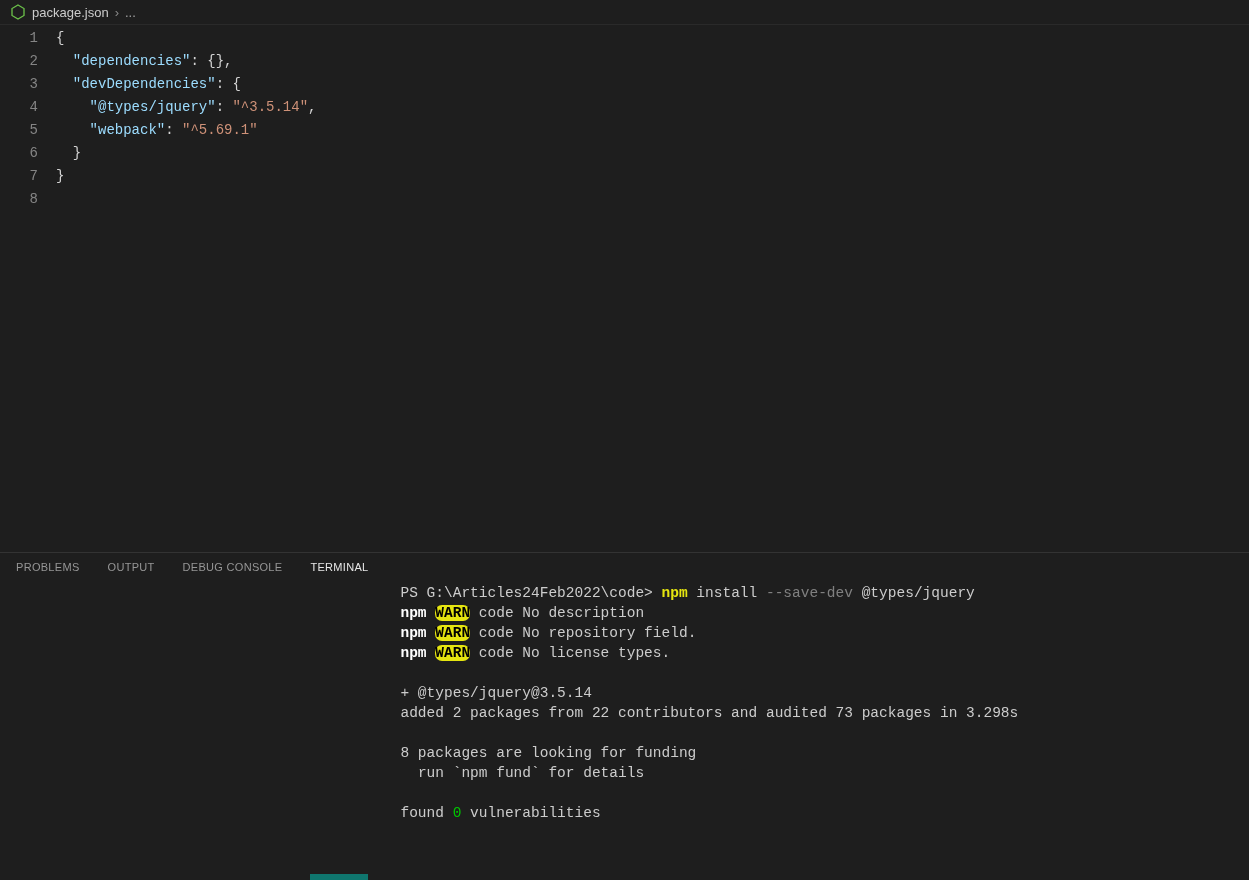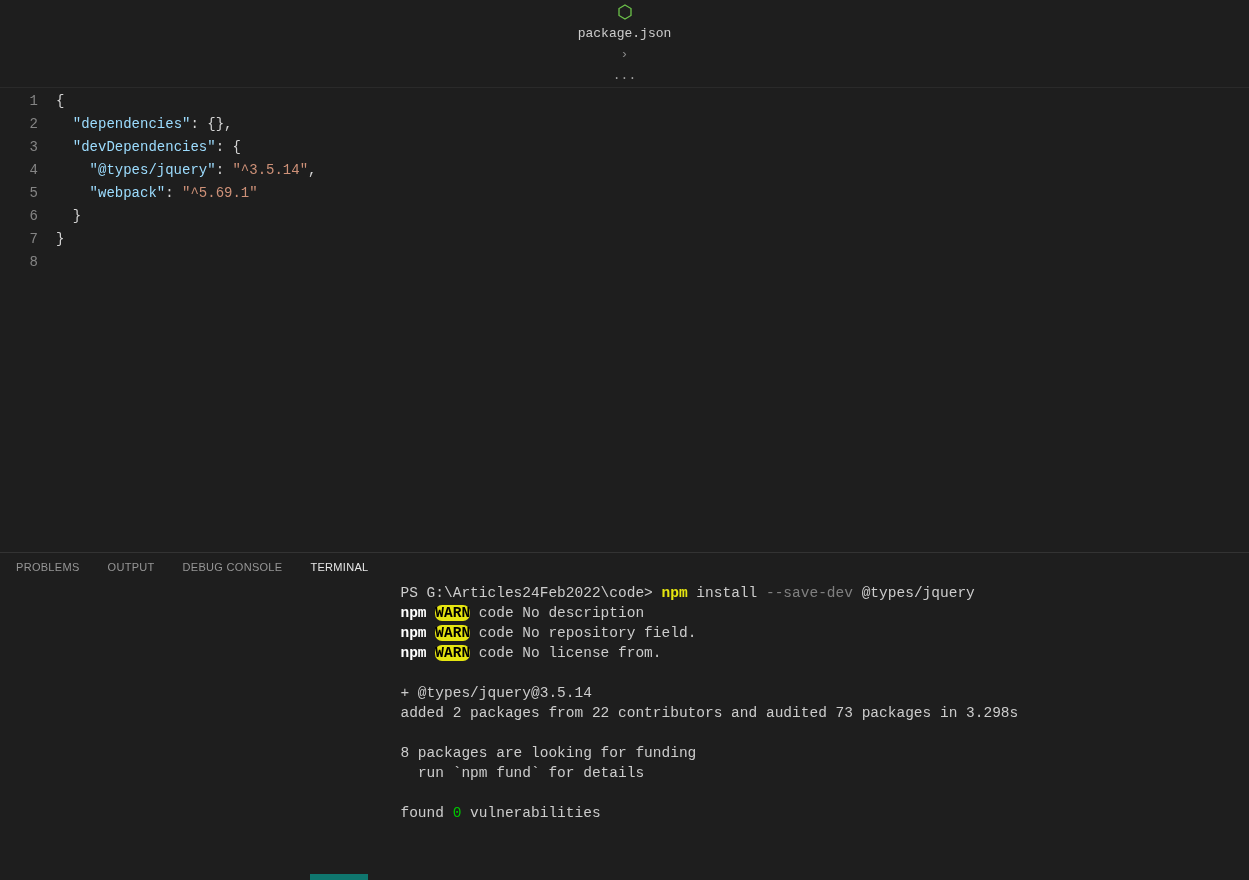--- a/index.html
+++ b/index.html
@@ -15,23 +15,22 @@
       flex-direction: column;
     }
     .breadcrumb {
       background: #1e1e1e;
       padding: 4px 10px;
       display: flex;
       align-items: center;
       gap: 6px;
       font-size: 13px;
       color: #cccccc;
-      font-family: Liberation Mono, monospace;
+      font-family: Liberation Sans, sans-serif;
       border-bottom: 1px solid #2a2a2a;
-      flex-direction: column;
     }
     .node-icon {
       width: 16px;
       height: 16px;
       display: inline-flex;
       align-items: center;
       justify-content: center;
     }
     .breadcrumb-sep { color: #888; }
     .editor {
@@ -132,21 +131,21 @@
 <div class="panel">
   <div class="panel-tabs">
     <div class="panel-tab">PROBLEMS</div>
     <div class="panel-tab">OUTPUT</div>
     <div class="panel-tab">DEBUG CONSOLE</div>
     <div class="panel-tab active">TERMINAL</div>
   </div>
   <div class="terminal"><span>PS G:\Articles24Feb2022\code&gt;</span> <span class="t-yellow t-bold">npm</span><span> install </span><span class="t-gray">--save-dev</span><span> @types/jquery</span>
 <span class="t-bold">npm</span> <span class="t-warn-bg">WARN</span><span> code No description</span>
 <span class="t-bold">npm</span> <span class="t-warn-bg">WARN</span><span> code No repository field.</span>
-<span class="t-bold">npm</span> <span class="t-warn-bg">WARN</span><span> code No license from.</span>
+<span class="t-bold">npm</span> <span class="t-warn-bg">WARN</span><span> code No license types.</span>
 
 <span>+ @types/jquery@3.5.14</span>
 <span>added 2 packages from 22 contributors and audited 73 packages in 3.298s</span>
 
 <span>8 packages are looking for funding</span>
 <span>  run `npm fund` for details</span>
 
 <span>found </span><span class="t-green">0</span><span> vulnerabilities</span></div>
 </div>
 

